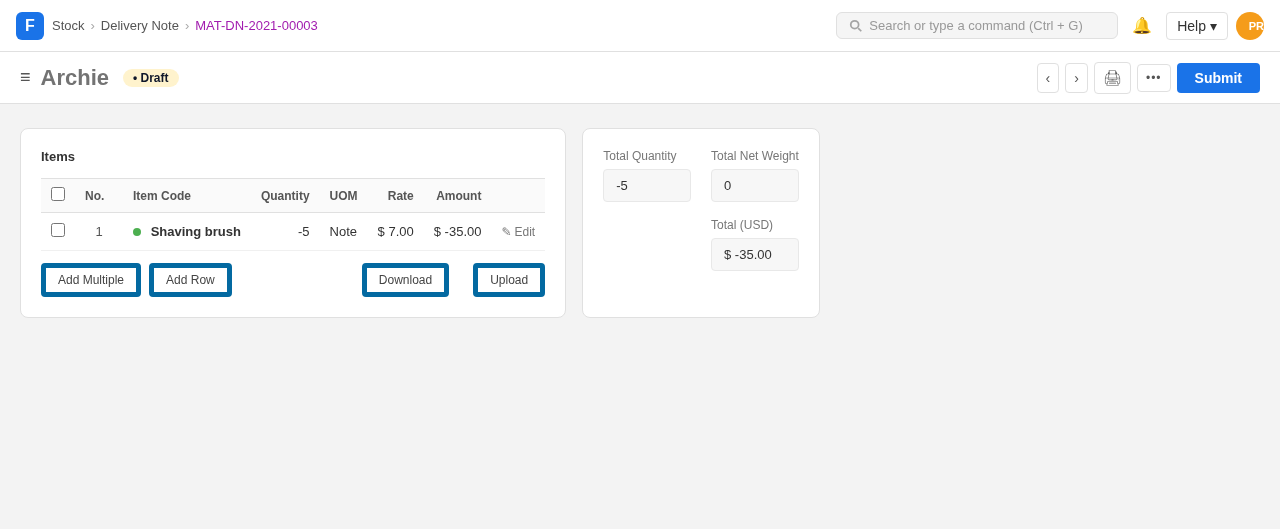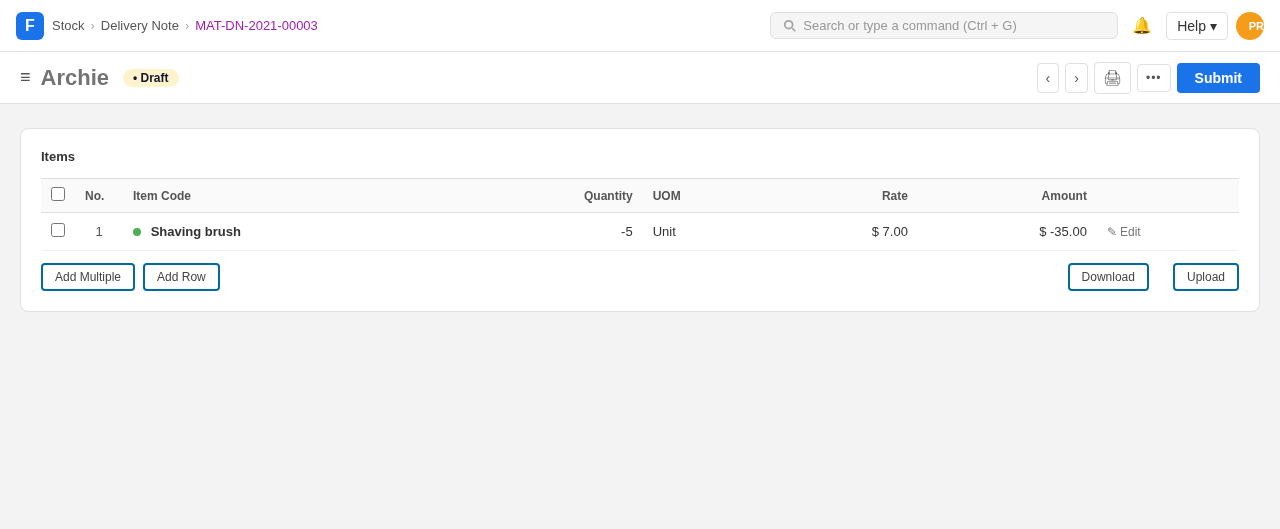--- a/index.html
+++ b/index.html
@@ -13,21 +13,21 @@
     .app-icon {
       width: 28px; height: 28px; background: #1a73e8; border-radius: 6px;
       display: flex; align-items: center; justify-content: center; color: #fff; font-size: 16px; font-weight: bold; flex-shrink: 0;
     }
     .breadcrumb { display: flex; align-items: center; gap: 6px; font-size: 13px; color: #555; }
     .breadcrumb .sep { color: #aaa; }
     .breadcrumb .current { color: #a21caf; font-weight: 500; }
     .search-bar {
       margin-left: auto; display: flex; align-items: center; background: #f5f5f5;
       border: 1px solid #e0e0e0; border-radius: 6px; padding: 5px 12px; gap: 6px;
-      width: 348px; color: #777; font-size: 13px; text-align: center;
+      width: 282px; color: #777; font-size: 13px; text-align: center;
     }
     .search-icon-svg { width: 14px; height: 14px; opacity: 0.5; }
     .bell-btn { background: none; border: none; cursor: pointer; padding: 6px; font-size: 16px; color: #555; }
     .help-btn { background: none; border: 1px solid #e0e0e0; border-radius: 4px; padding: 5px 10px; cursor: pointer; font-size: 14px; color: #333; display: flex; align-items: center; gap: 4px; }
     .avatar { width: 28px; height: 28px; border-radius: 50%; background: #f59c1a; color: #fff; font-size: 11px; font-weight: bold; display: flex; align-items: center; justify-content: flex-end; }
 
     
     .toolbar {
       display: flex; align-items: center; background: #fff;
       border-bottom: 1px solid #e0e0e0; padding: 0 20px; height: 52px; gap: 10px;
@@ -36,21 +36,21 @@
     .doc-title { font-size: 22px; font-weight: 700; color: #737373; }
     .status-badge {
       background: #fff3cd; color: #0f172a; border-radius: 12px;
       padding: 2px 10px; font-size: 12px; font-weight: 700; margin-left: 4px;
     }
     .toolbar-right { margin-left: auto; display: flex; align-items: center; gap: 6px; }
     .icon-btn { background: #fff; border: 1px solid #e0e0e0; border-radius: 4px; padding: 6px 8px; cursor: pointer; font-size: 14px; color: #555; display: flex; align-items: center; justify-content: center; }
     .submit-btn { background: #1a73e8; color: #fff; border: none; border-radius: 4px; padding: 7px 18px; font-size: 14px; font-weight: 600; cursor: pointer; }
 
     
-    .main { padding: 24px 20px; display: flex; flex-direction: column; gap: 16px; }
+    .main { padding: 24px 20px; display: flex; gap: 16px; }
 
     .card { background: #fff; border-radius: 8px; border: 1px solid #e0e0e0; padding: 20px; }
 
     .section-label { font-size: 13px; font-weight: 600; color: #333; margin-bottom: 14px; }
 
     
     .items-table { width: 100%; border-collapse: collapse; }
     .items-table th {
       text-align: right; font-size: 12px; font-weight: 600; color: #555;
       border-top: 1px solid #e0e0e0; border-bottom: 1px solid #e0e0e0;
@@ -70,21 +70,21 @@
 
     .item-dot { display: inline-block; width: 8px; height: 8px; border-radius: 50%; background: #4caf50; margin-right: 6px; }
     .item-name { font-weight: 600; }
 
     .edit-link { color: #777; font-size: 12px; cursor: pointer; text-decoration: none; display: flex; align-items: center; gap: 3px; white-space: nowrap; }
 
     .table-actions { display: flex; justify-content: space-between; margin-top: 12px; }
     .table-actions-left { display: flex; gap: 8px; }
     .table-actions-right { display: flex; gap: 24px; }
     .outline-btn {
-      background: #fff; border: 2px solid #0369a1; border-radius: 4px;
+      background: #fff; border: 5px solid #0369a1; border-radius: 4px;
       padding: 5px 12px; font-size: 12px; cursor: pointer; color: #444;
     }
 
     
     .totals-grid { display: grid; grid-template-columns: 1fr 1fr; gap: 20px; }
     .field-label { font-size: 12px; color: #777; margin-bottom: 6px; }
     .field-value { background: #f7f7f7; border: 1px solid #e8e8e8; border-radius: 4px; padding: 8px 12px; font-size: 13px; color: #333; }
     .totals-right { display: flex; flex-direction: column; gap: 16px; }
 
     input[type="checkbox"] { width: 14px; height: 14px; }
@@ -187,21 +187,21 @@
             <span>1</span>
           </td>
           <td class="item-code-cell">
             <span class="item-dot"></span>
             <span class="item-name">Shaving brush</span>
           </td>
           <td class="qty-cell right">
             <span>-5</span>
           </td>
           <td class="uom-cell">
-            <span>Unit</span>
+            <span>Note</span>
           </td>
           <td class="rate-cell right">
             <span>$ 7.00</span>
           </td>
           <td class="amount-cell right">
             <span>$ -35.00</span>
           </td>
           <td style="white-space:nowrap;">
             <a class="edit-link">
               <span style="font-size:12px;">✎</span>
@@ -224,14 +224,34 @@
         <button class="outline-btn">
           <span>Download</span>
         </button>
         <button class="outline-btn">
           <span>Upload</span>
         </button>
       </div>
     </div>
   </div>
 
+  <div class="card">
+    <div class="totals-grid">
+
+      <div>
+        <div class="field-label">Total Quantity</div>
+        <div class="field-value">-5</div>
+      </div>
+
+      <div class="totals-right">
+        <div>
+          <div class="field-label">Total Net Weight</div>
+          <div class="field-value">0</div>
+        </div>
+        <div>
+          <div class="field-label">Total (USD)</div>
+          <div class="field-value">$ -35.00</div>
+        </div>
+      </div>
+    </div>
+  </div>
 
 </div>
 
 </body></html>

